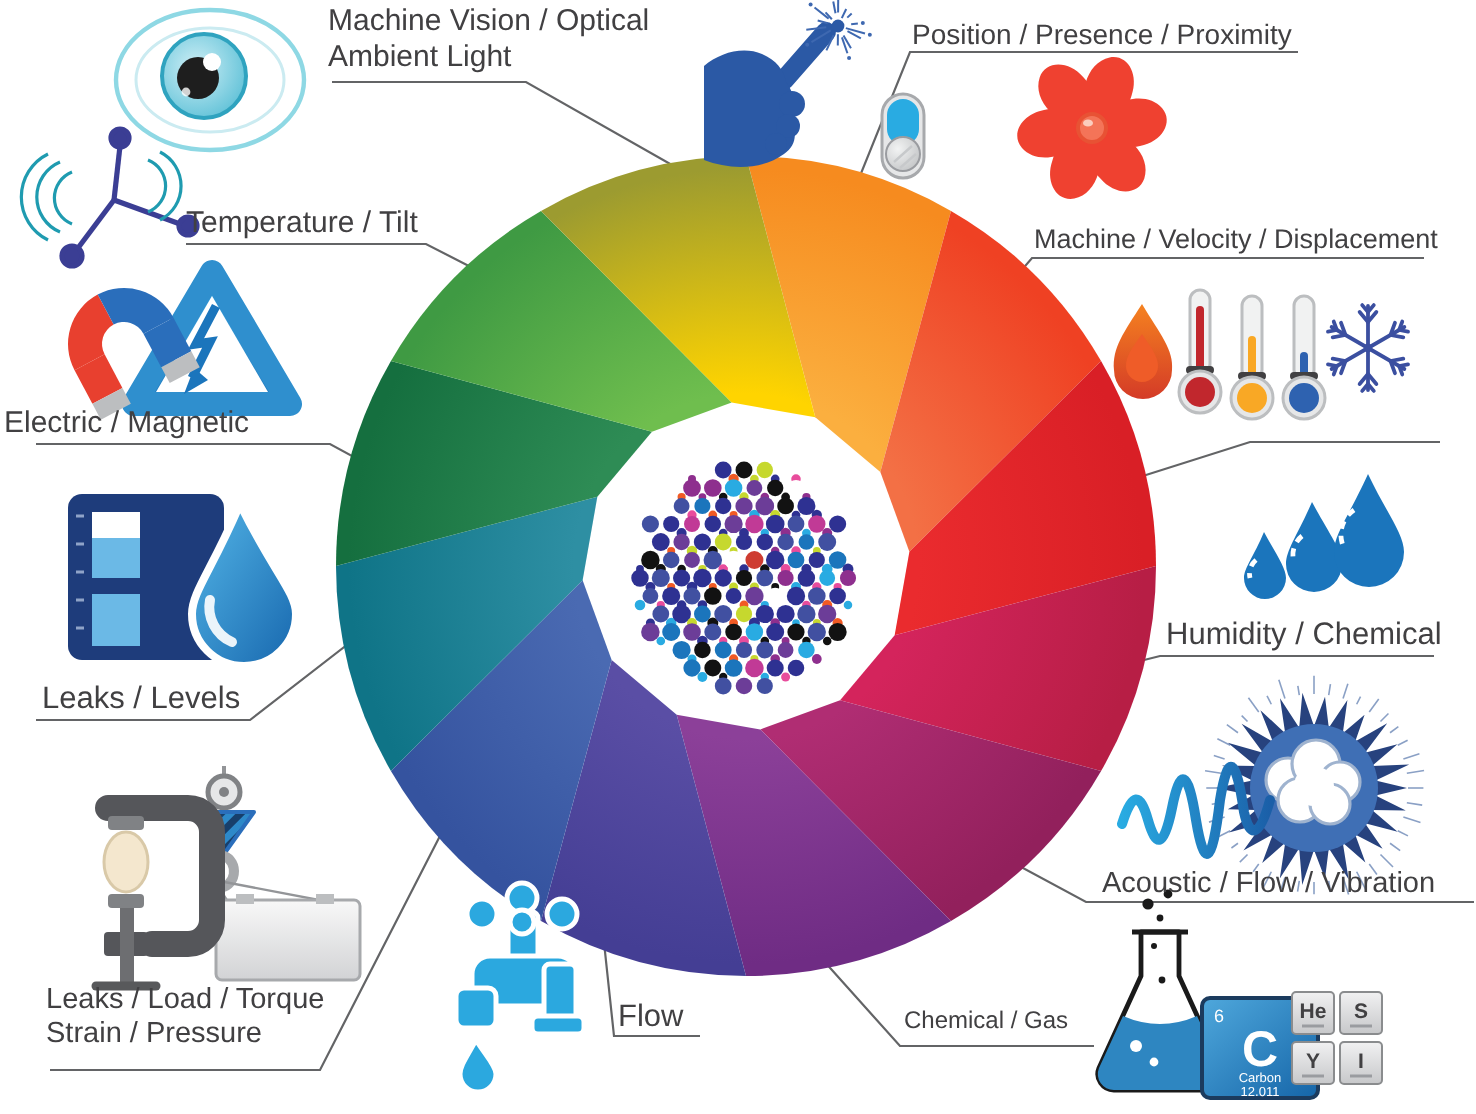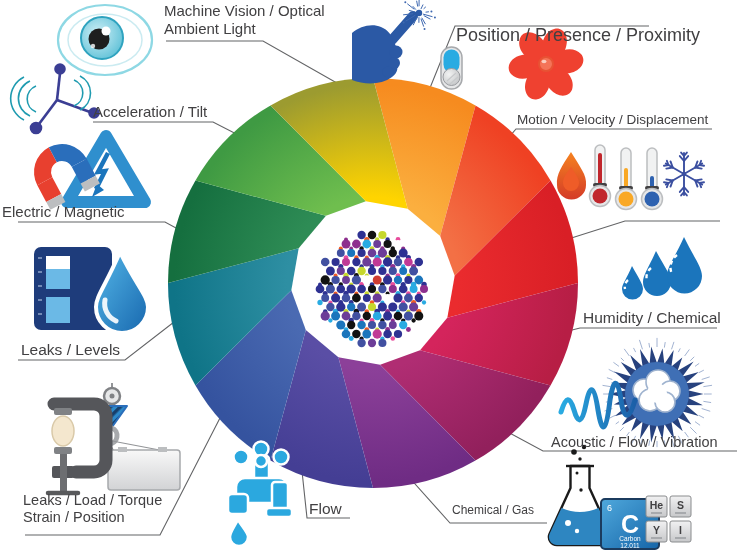--- a/index.html
+++ b/index.html
@@ -652,27 +652,27 @@
       <path d="M447,81 l9,-8 M450,84 l8,-7" stroke="#C7C9CB" stroke-width="1.2"></path>
     </g>
 
   </g>
 </svg>
 
 <div class="lbl" style="left:164px;top:2px;font-size:15px">
   <div>Machine Vision / Optical</div>
   <div>Ambient Light</div>
 </div>
-<div class="lbl" style="left:456px;top:25px;font-size:18px">Position / Presence / Proximity</div>
-<div class="lbl" style="left:517px;top:112px;font-size:13.5px">Motion / Velocity / Displacement</div>
+<div class="lbl" style="left:456px;top:9px;font-size:14px">Position / Presence / Proximity</div>
+<div class="lbl" style="left:517px;top:112px;font-size:13.5px">Machine / Velocity / Displacement</div>
 <div class="lbl" style="left:583px;top:309px;font-size:15.5px">Humidity / Chemical</div>
 <div class="lbl" style="left:551px;top:434px;font-size:14.5px">Acoustic / Flow / Vibration</div>
 <div class="lbl" style="left:452px;top:503px;font-size:12px">Chemical / Gas</div>
 <div class="lbl" style="left:309px;top:500px;font-size:15.5px">Flow</div>
 <div class="lbl" style="left:23px;top:492px;font-size:14.5px">
   <div>Leaks / Load / Torque</div>
-  <div>Strain / Position</div>
+  <div>Strain / Pressure</div>
 </div>
 <div class="lbl" style="left:21px;top:341px;font-size:15.5px">Leaks / Levels</div>
 <div class="lbl" style="left:2px;top:203px;font-size:15px">Electric / Magnetic</div>
-<div class="lbl" style="left:93px;top:103px;font-size:15px">Acceleration / Tilt</div>
+<div class="lbl" style="left:93px;top:103px;font-size:15px">Temperature / Tilt</div>
 
 </div>
 
 </body></html>

